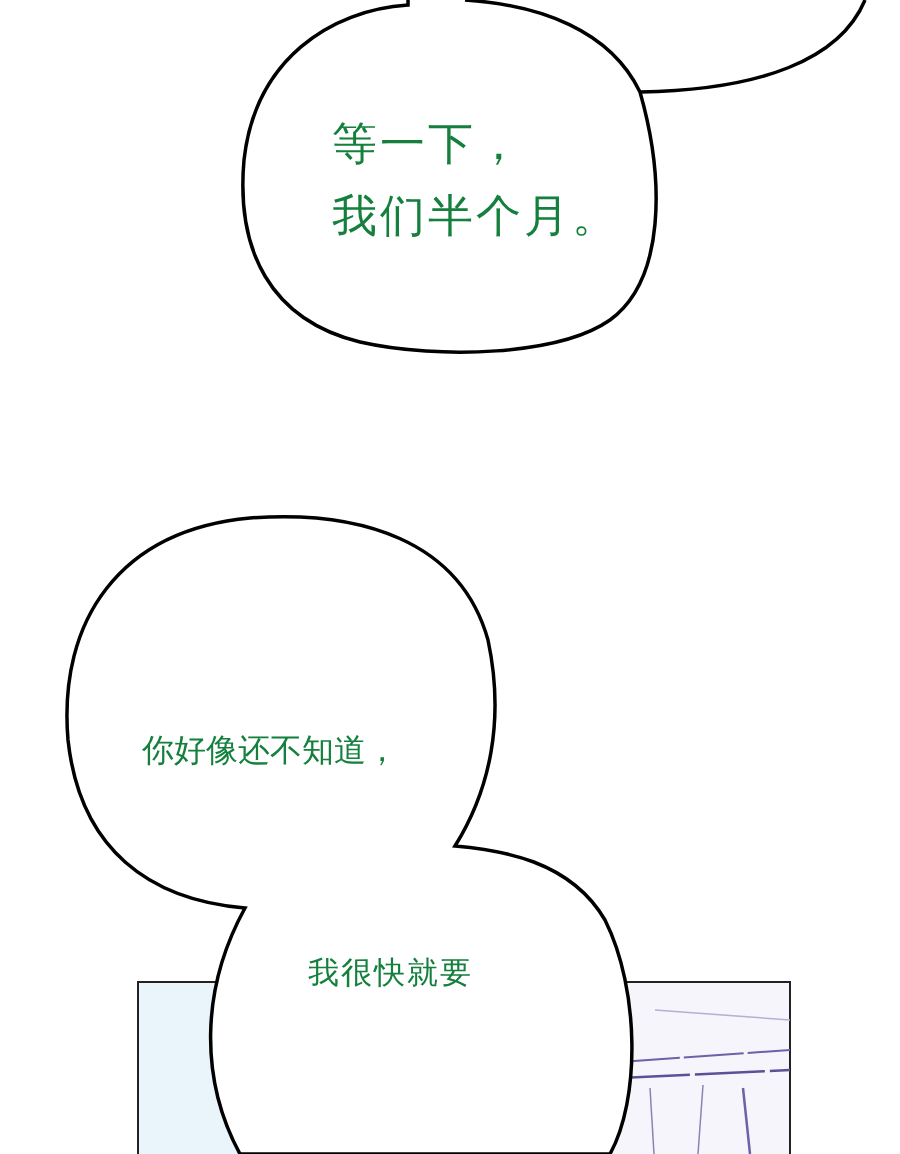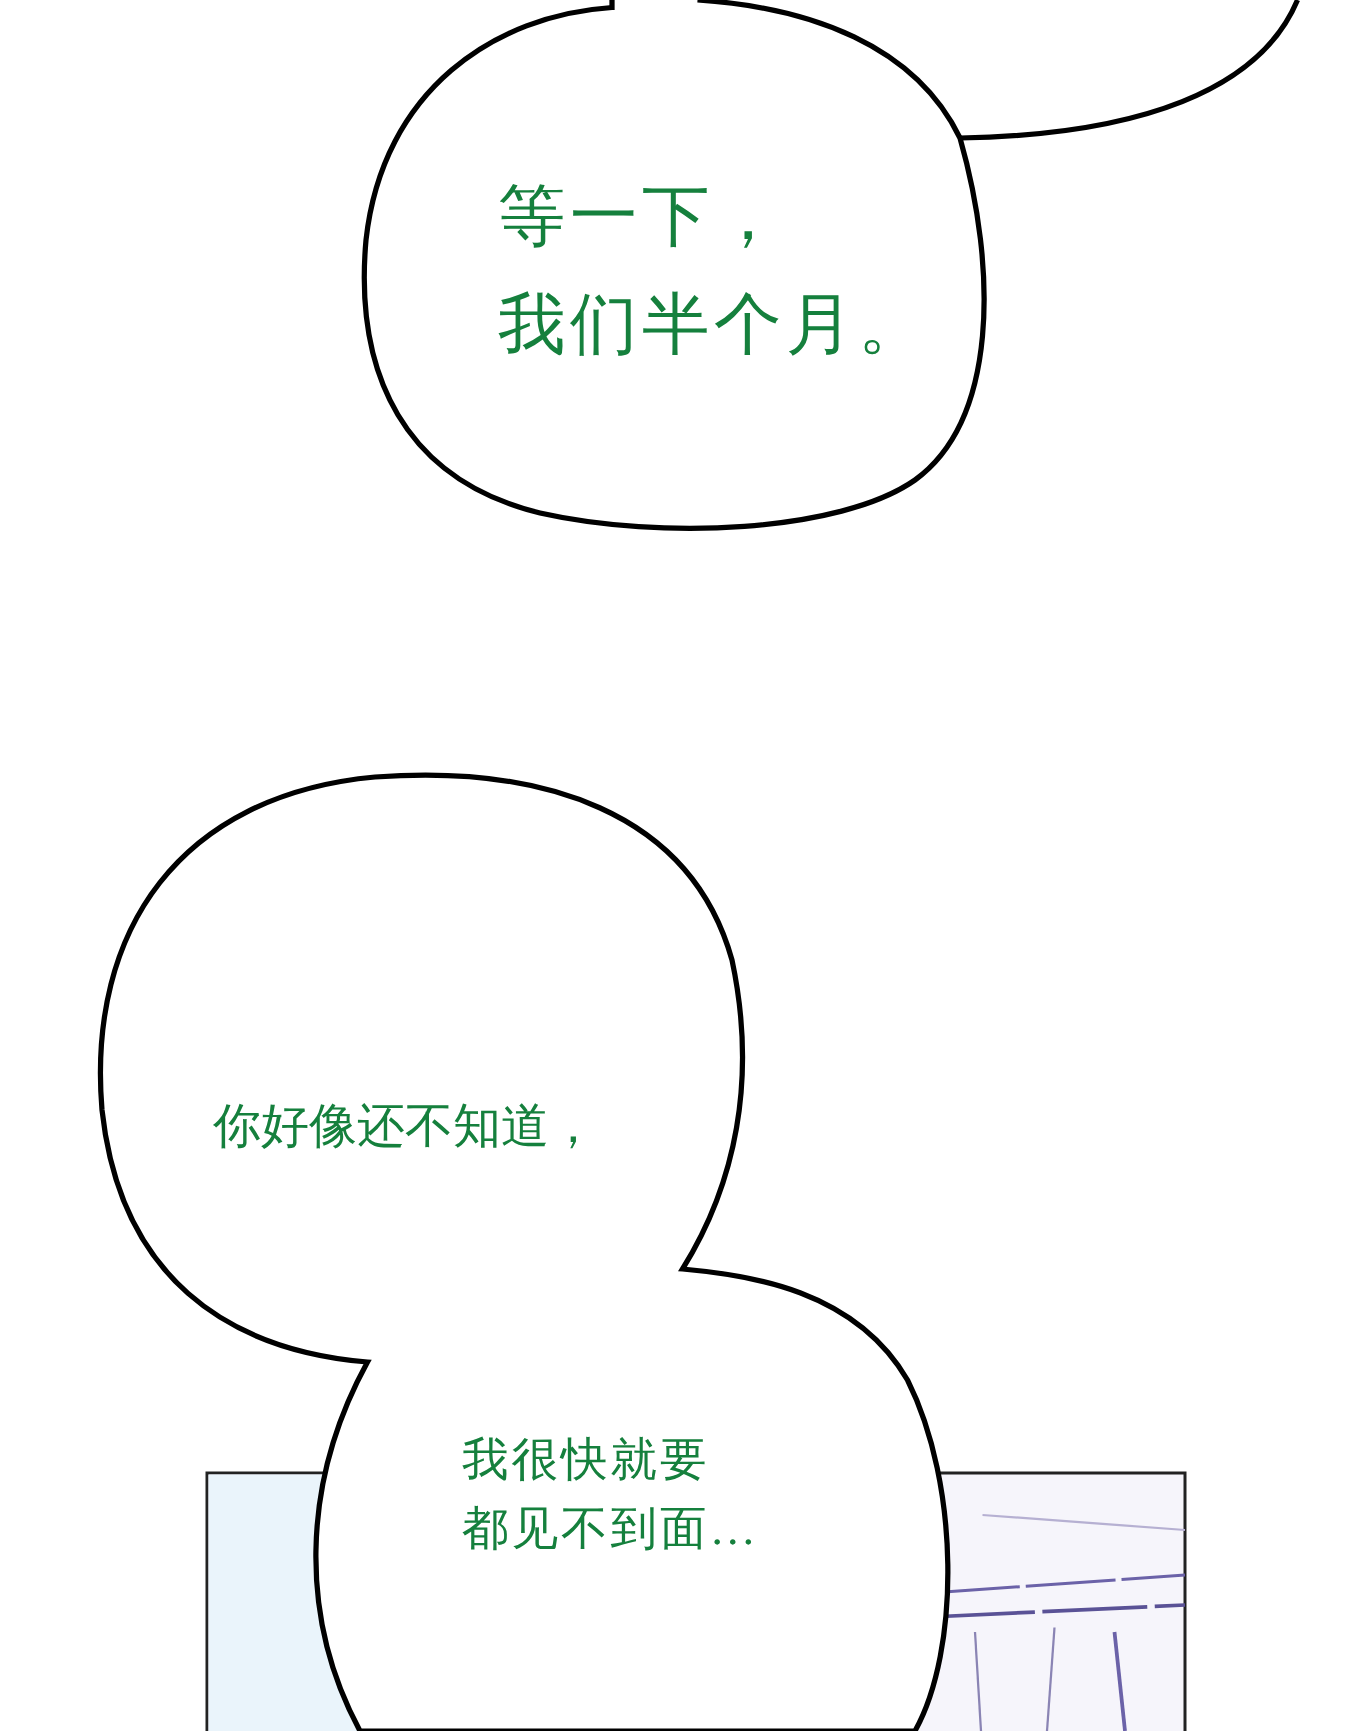--- a/index.html
+++ b/index.html
@@ -31,13 +31,13 @@
 
   <path d="M408 0 L408 5 C330 10 255 60 244 160 C236 250 270 320 360 342 C440 360 560 355 610 320 C665 280 665 180 640 92 C610 30 540 5 465 0" fill="#fff" stroke="#000" stroke-width="3.5"></path>
 
   <path d="M245 908 C150 900 80 850 68 740 C58 620 120 530 250 518 C360 510 460 540 488 640 C505 720 490 790 455 846 C500 850 570 860 605 920 C640 990 640 1100 610 1154 L240 1154 C200 1080 200 990 245 908 Z" fill="#fff" stroke="#000" stroke-width="3.5"></path>
 </svg>
 
 <div class="txt b1"><div>等一下，</div><div>我们半个月。</div></div>
 
 <div class="txt b2"><div>你好像还不知道，</div></div>
 
-<div class="txt b3"><div>我很快就要</div><div>都见不到面…</div></div>
+<div class="txt b3"><div>我很快就要</div></div>
 
 </body></html>

